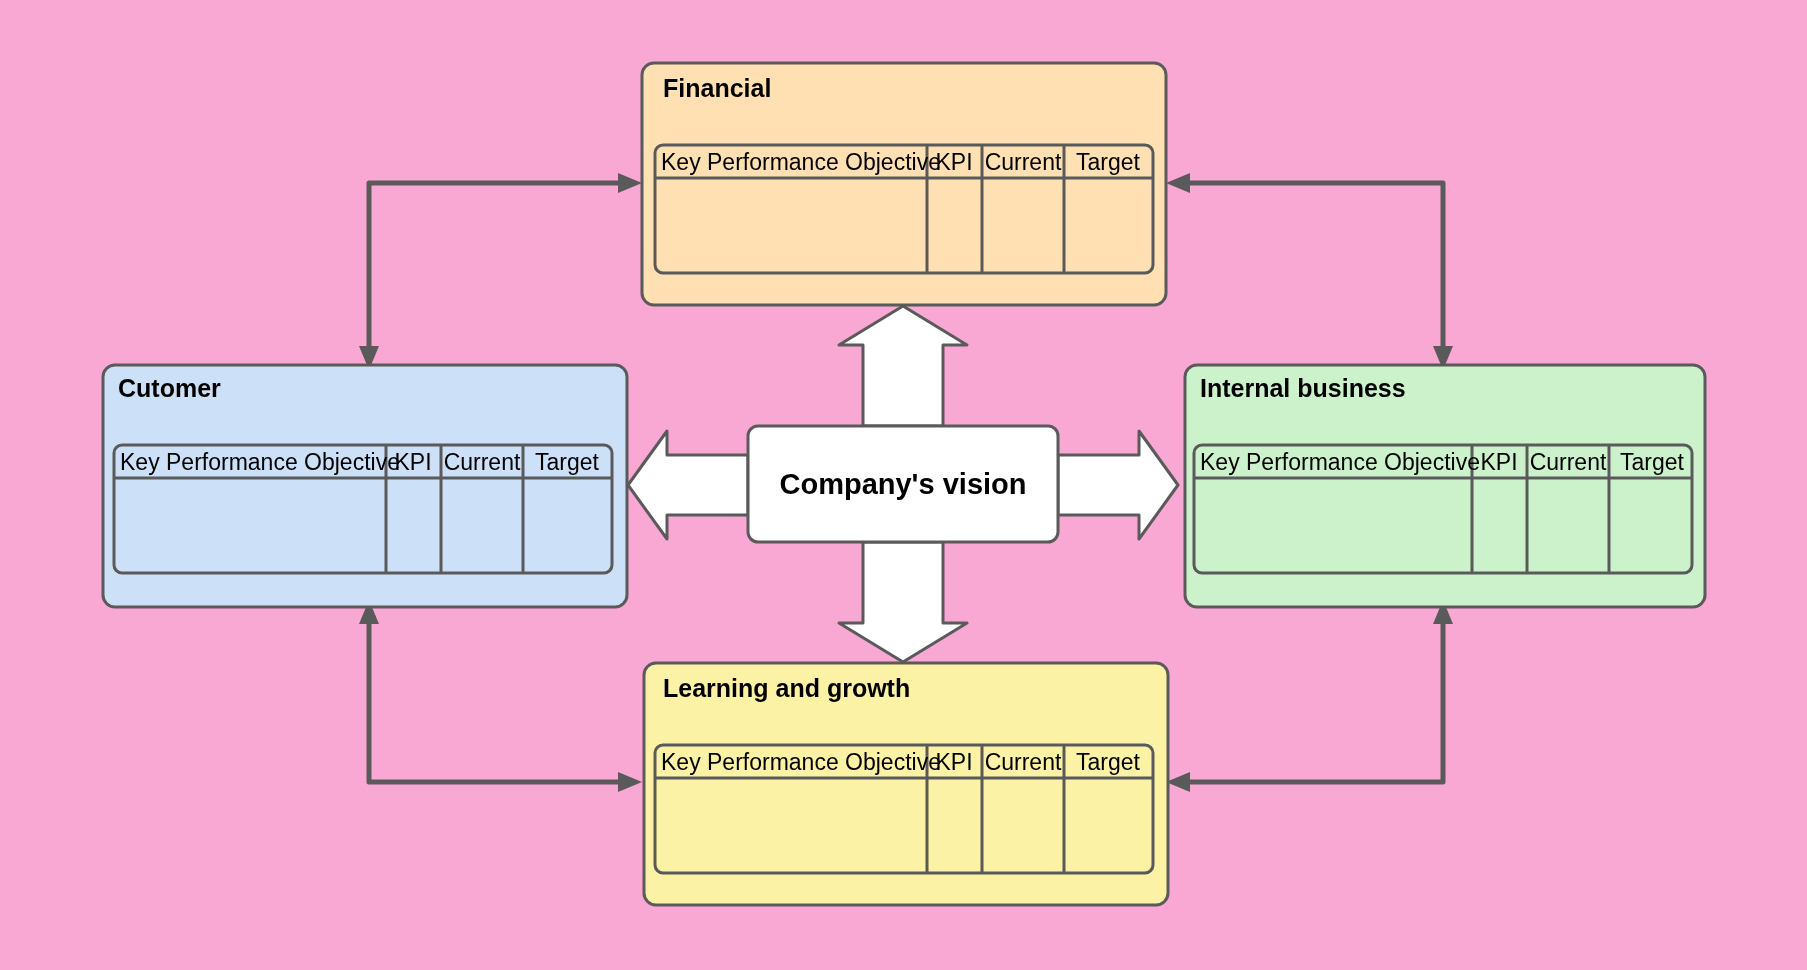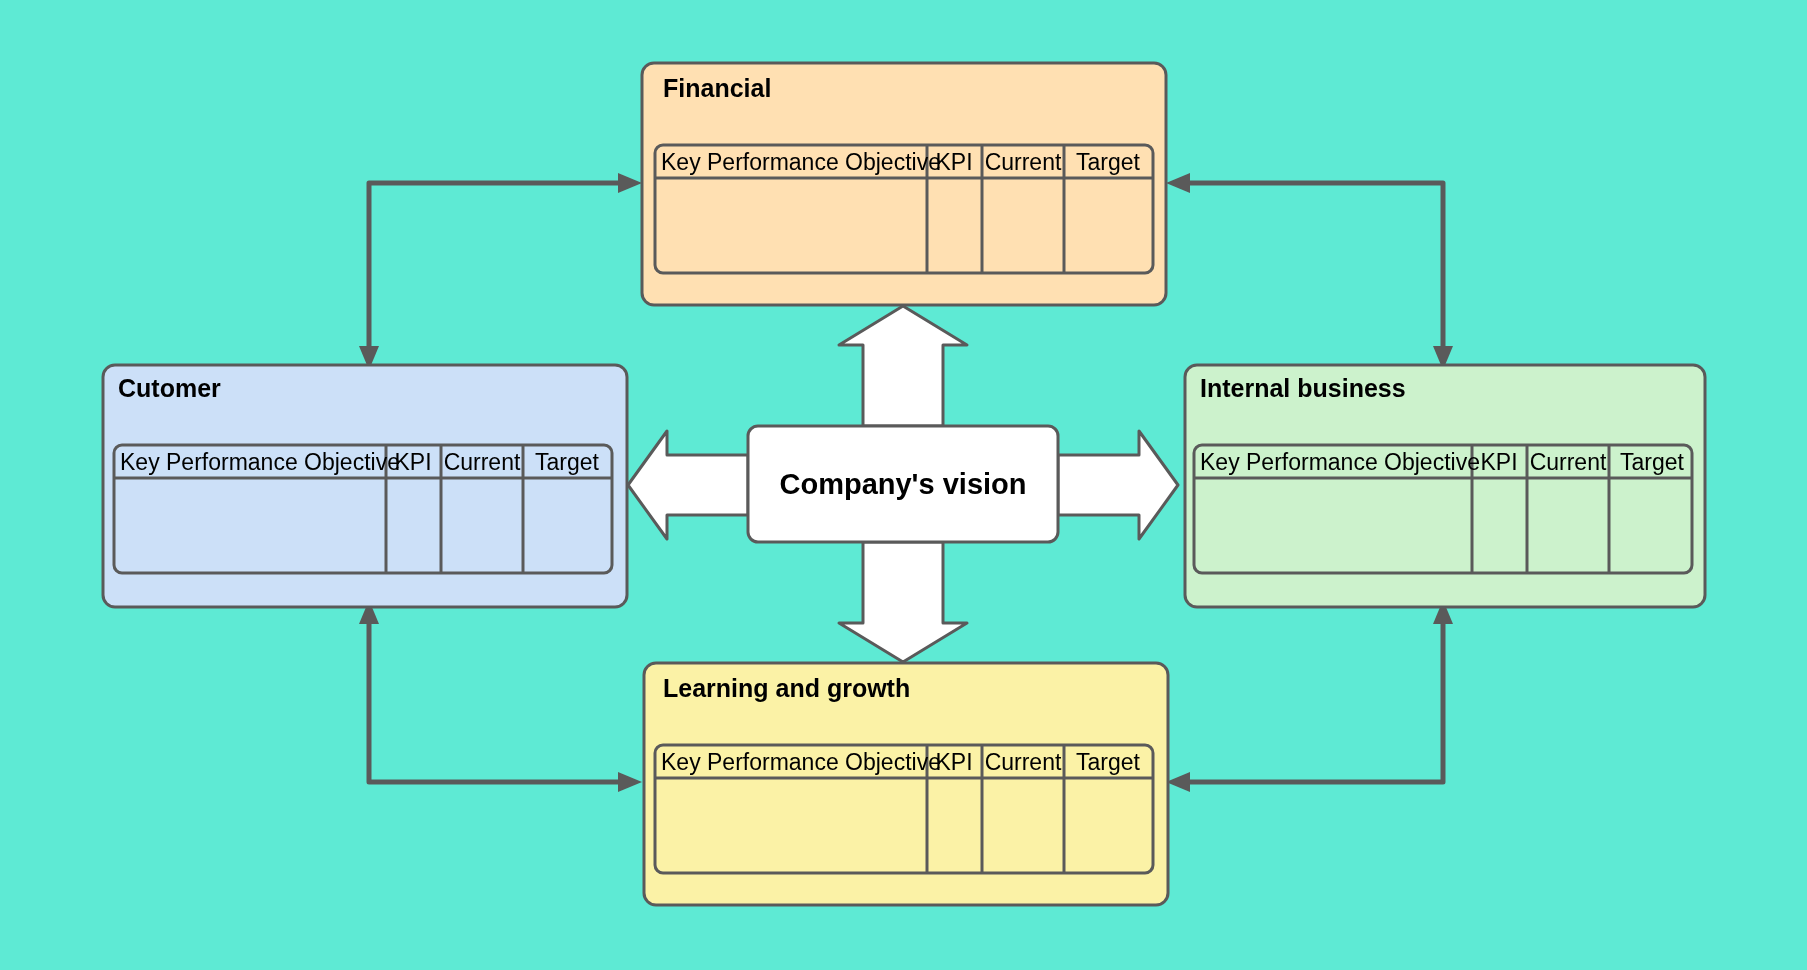--- a/index.html
+++ b/index.html
@@ -10,21 +10,21 @@
   body {
     width: 1807px;
     height: 970px;
     overflow: hidden;
     font-family: "Liberation Sans", sans-serif;
   }
   #diagram-root {
     position: relative;
     width: 1807px;
     height: 970px;
-    background: #5eead4;
+    background: #f9a8d4;
   }
   svg#scorecard-svg {
     display: block;
     width: 1807px;
     height: 970px;
   }
   .panel-rect {
     stroke: #5a5a5a;
     stroke-width: 3;
   }

